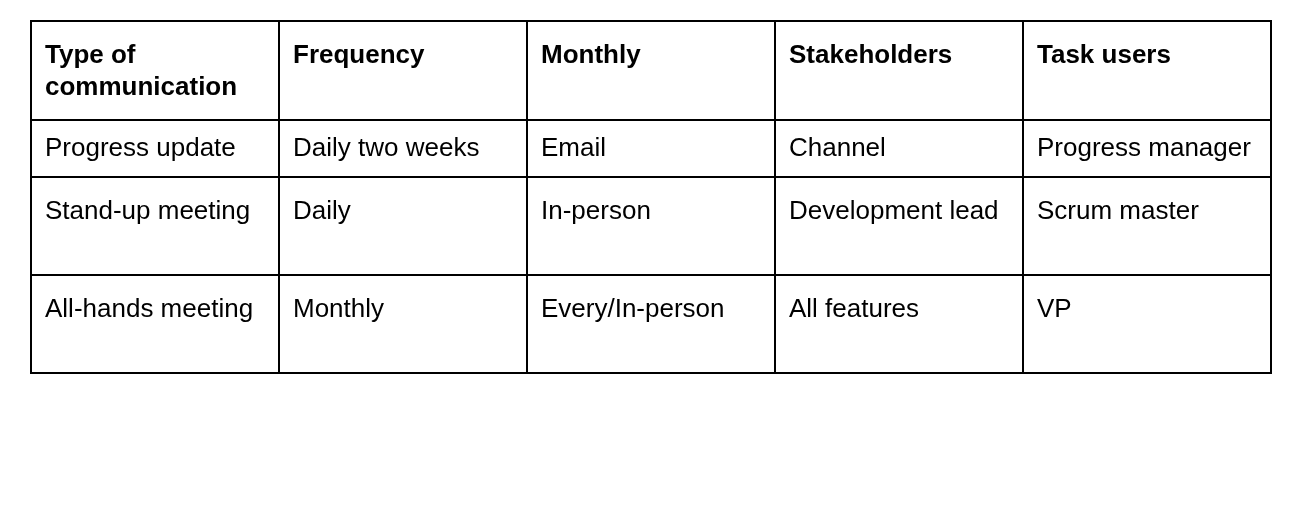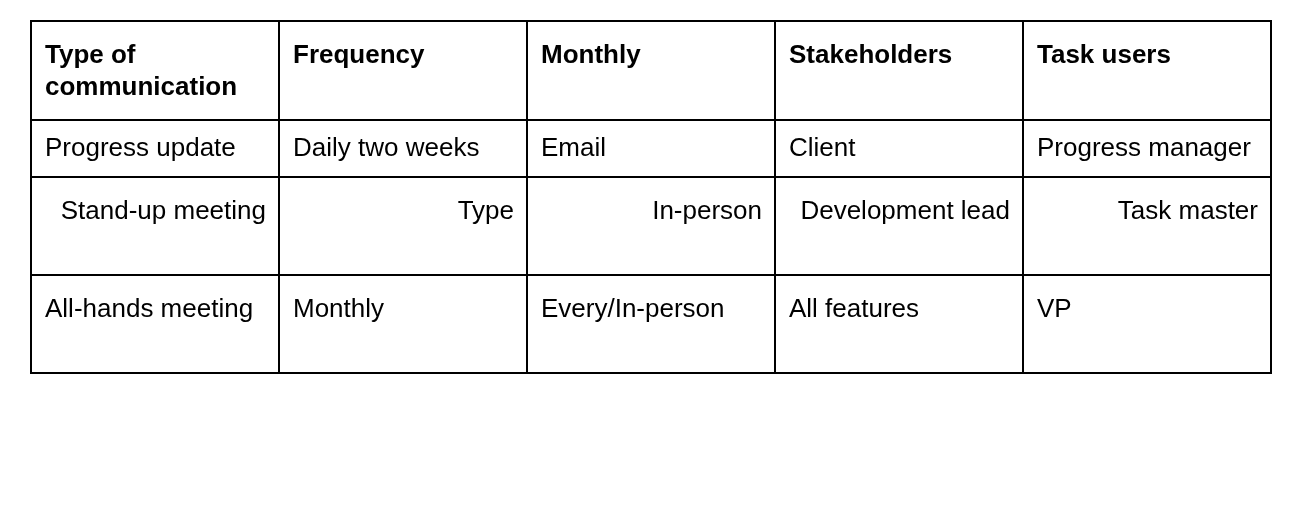--- a/index.html
+++ b/index.html
@@ -14,21 +14,21 @@
   table.comm th, table.comm td {
     border: 2px solid #000;
     padding: 16px 12px 10px 13px;
     vertical-align: top;
     text-align: left;
     font-size: 26px;
     line-height: 32px;
   }
   table.comm th { font-weight: bold; height: 71px; }
   tr.r1 td { height: 35px; padding-top: 10px; }
-  tr.r2 td { height: 70px; text-align: right; }
+  tr.r2 td { height: 70px; }
   tr.r3 td { height: 69px; }
   tr.r4 td { height: 70px; border-radius: 19px; }
 </style>
 </head>
 <body>
 
 <table class="comm">
   <colgroup>
       <col>
       <col>
@@ -43,29 +43,29 @@
       <th>Monthly</th>
       <th>Stakeholders</th>
       <th>Task users</th>
     </tr>
   </thead>
   <tbody>
     <tr class="r1">
       <td>Progress update</td>
       <td>Daily two weeks</td>
       <td>Email</td>
-      <td>Client</td>
+      <td>Channel</td>
       <td>Progress manager</td>
     </tr>
     <tr class="r2">
       <td>Stand-up meeting</td>
-      <td>Type</td>
+      <td>Daily</td>
       <td>In-person</td>
       <td>Development lead</td>
-      <td>Task master</td>
+      <td>Scrum master</td>
     </tr>
     <tr class="r4">
       <td>All-hands meeting</td>
       <td>Monthly</td>
       <td>Every/In-person</td>
       <td>All features</td>
       <td>VP</td>
     </tr>
   </tbody>
 </table>

